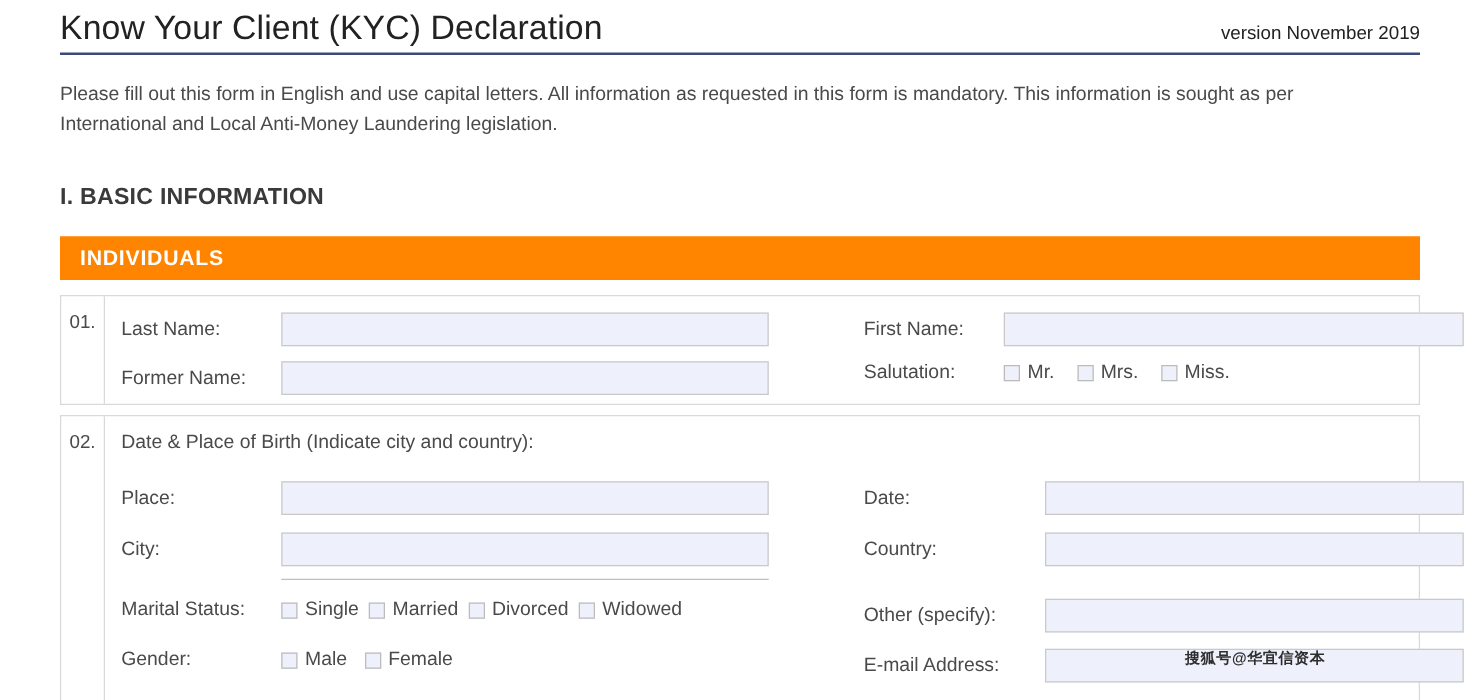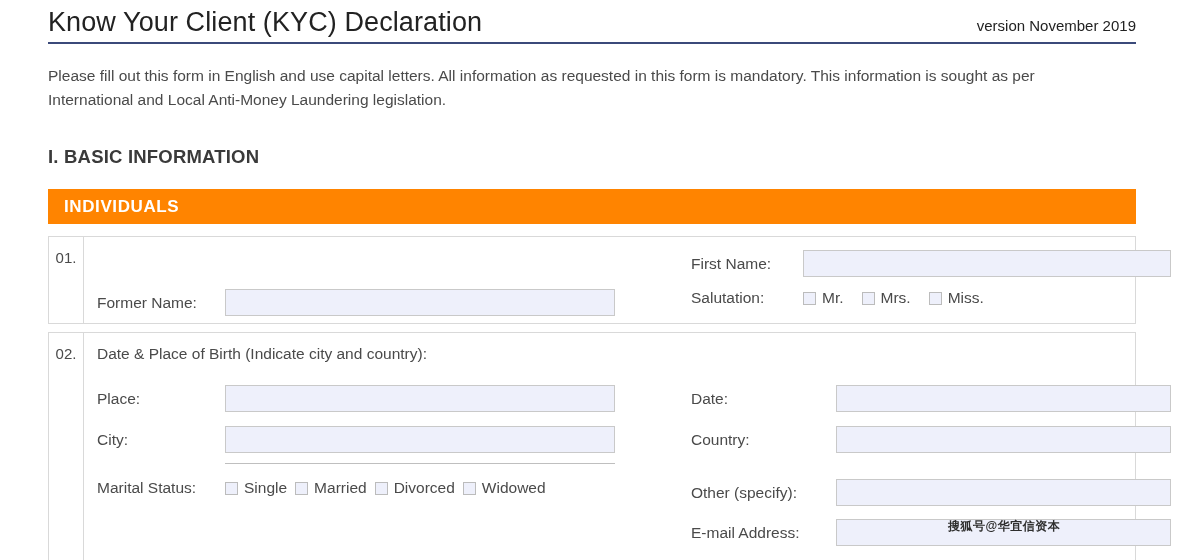--- a/index.html
+++ b/index.html
@@ -126,20 +126,24 @@
   <div class="section-heading">I. BASIC INFORMATION</div>
 
   <div class="banner">
     <span class="banner-label">INDIVIDUALS</span>
   </div>
 
   <div class="frow frow-1">
     <div class="rownum">01.</div>
     <div class="rowbody">
 
+      <div class="field-line" style="left:12px; top:13px;">
+        <span class="flabel" style="width:128px;">Last Name:</span>
+        <span class="finput" style="width:390px;"></span>
+      </div>
 
       <div class="field-line" style="left:12px; top:52px;">
         <span class="flabel" style="width:128px;">Former Name:</span>
         <span class="finput" style="width:390px;"></span>
       </div>
 
       <div class="field-line" style="left:606px; top:13px;">
         <span class="flabel" style="width:112px;">First Name:</span>
         <span class="finput" style="width:368px;"></span>
       </div>
@@ -204,20 +208,31 @@
         <span class="cbx-item" style="margin-right:8px;">
           <span class="cbx"></span>
           <span>Divorced</span>
         </span>
         <span class="cbx-item">
           <span class="cbx"></span>
           <span>Widowed</span>
         </span>
       </div>
 
+      <div class="field-line" style="left:12px; top:186px;">
+        <span class="flabel" style="width:128px;">Gender:</span>
+        <span class="cbx-item" style="margin-right:14px;">
+          <span class="cbx"></span>
+          <span>Male</span>
+        </span>
+        <span class="cbx-item">
+          <span class="cbx"></span>
+          <span>Female</span>
+        </span>
+      </div>
 
       <div class="field-line" style="left:606px; top:146px;">
         <span class="flabel" style="width:145px;">Other (specify):</span>
         <span class="finput" style="width:335px;"></span>
       </div>
 
       <div class="field-line" style="left:606px; top:186px;">
         <span class="flabel" style="width:145px;">E-mail Address:</span>
         <span class="finput" style="width:335px;"></span>
       </div>

